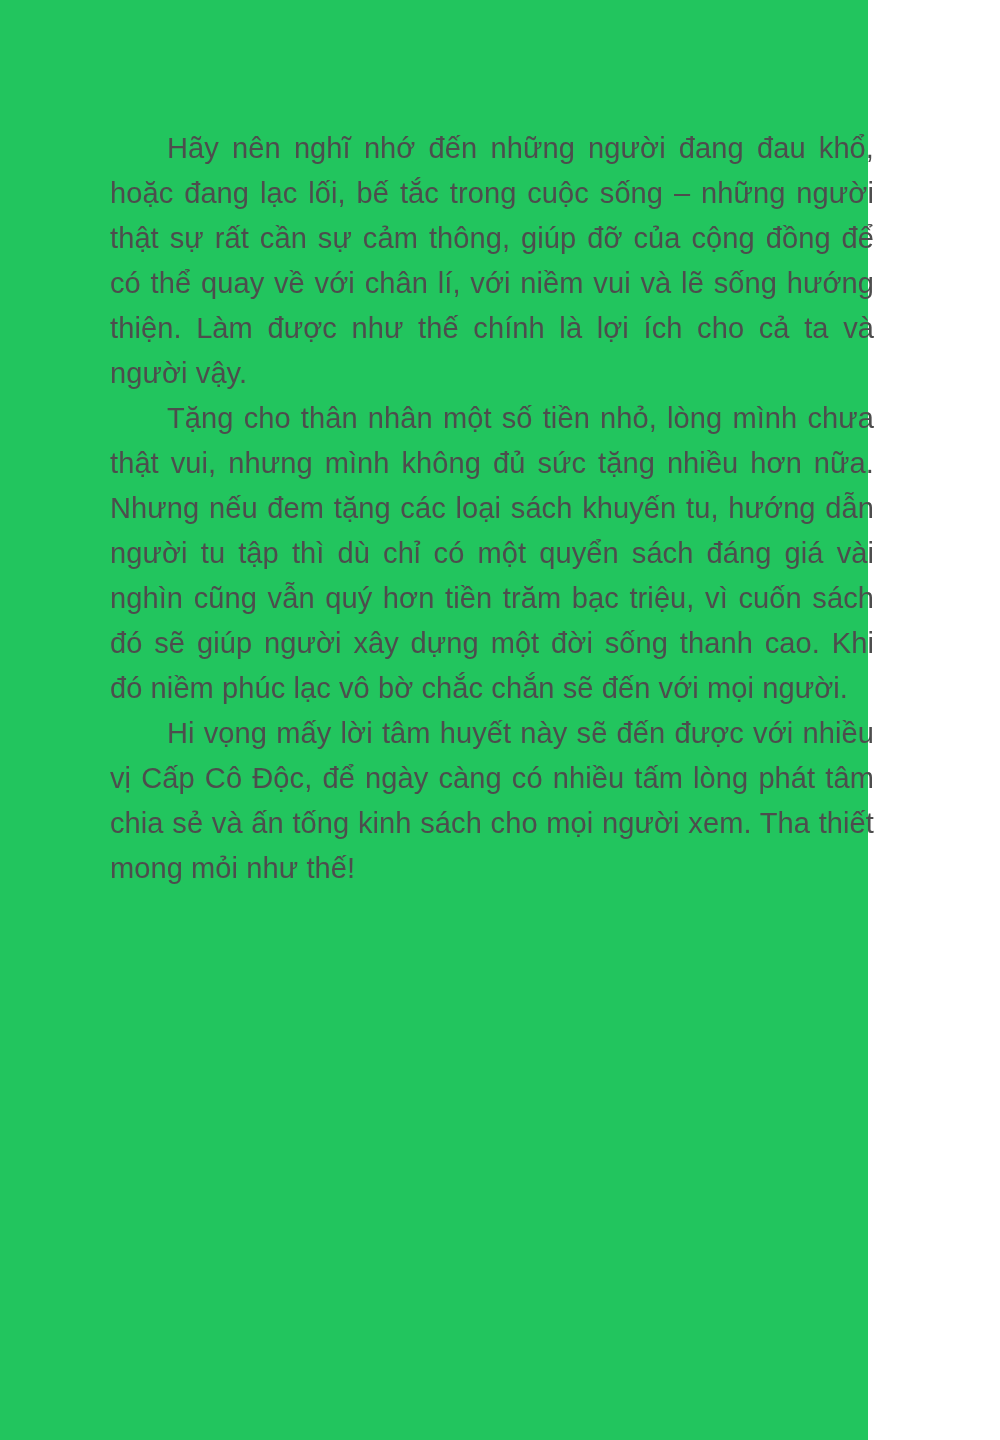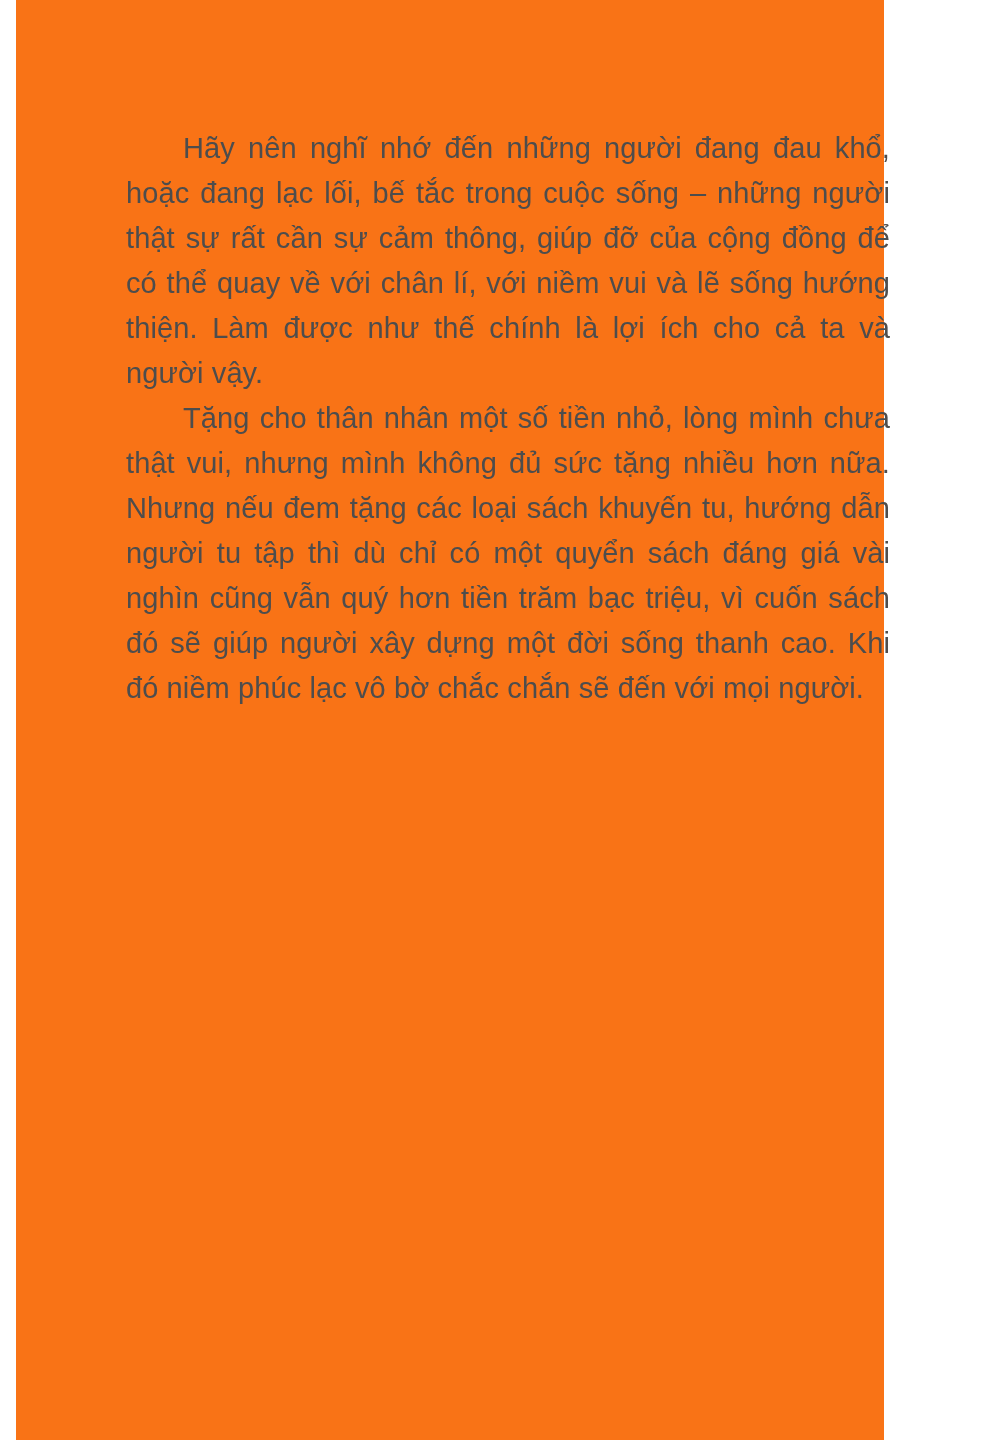--- a/index.html
+++ b/index.html
@@ -9,25 +9,25 @@
   body {
     width: 1000px;
     height: 1440px;
     background: #ffffff;
     position: relative;
     overflow: hidden;
     font-family: "Liberation Sans", "DejaVu Sans", sans-serif;
   }
   .page {
     position: absolute;
-    left: 16px;
+    left: 0;
     top: 0;
     width: 868px;
     height: 1440px;
-    background: #f97316;
+    background: #22c55e;
   }
   .text-block {
     position: absolute;
     left: 110px;
     top: 126px;
     width: 764px;
     color: #4d4d4d;
     font-size: 29px;
     line-height: 45px;
     text-align: justify;
@@ -39,14 +39,15 @@
     text-indent: 57px;
   }
 </style>
 </head>
 <body>
 
 <div class="page">
   <div class="text-block">
     <p>Hãy nên nghĩ nhớ đến những người đang đau khổ, hoặc đang lạc lối, bế tắc trong cuộc sống – những người thật sự rất cần sự cảm thông, giúp đỡ của cộng đồng để có thể quay về với chân lí, với niềm vui và lẽ sống hướng thiện. Làm được như thế chính là lợi ích cho cả ta và người vậy.</p>
     <p>Tặng cho thân nhân một số tiền nhỏ, lòng mình chưa thật vui, nhưng mình không đủ sức tặng nhiều hơn nữa. Nhưng nếu đem tặng các loại sách khuyến tu, hướng dẫn người tu tập thì dù chỉ có một quyển sách đáng giá vài nghìn cũng vẫn quý hơn tiền trăm bạc triệu, vì cuốn sách đó sẽ giúp người xây dựng một đời sống thanh cao. Khi đó niềm phúc lạc vô bờ chắc chắn sẽ đến với mọi người.</p>
+    <p>Hi vọng mấy lời tâm huyết này sẽ đến được với nhiều vị Cấp Cô Độc, để ngày càng có nhiều tấm lòng phát tâm chia sẻ và ấn tống kinh sách cho mọi người xem. Tha thiết mong mỏi như thế!</p>
   </div>
 </div>
 
 </body></html>

